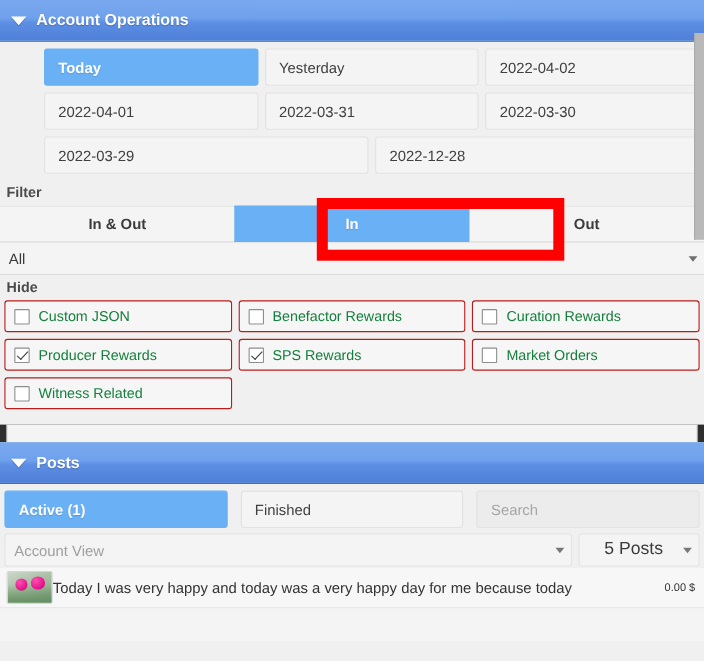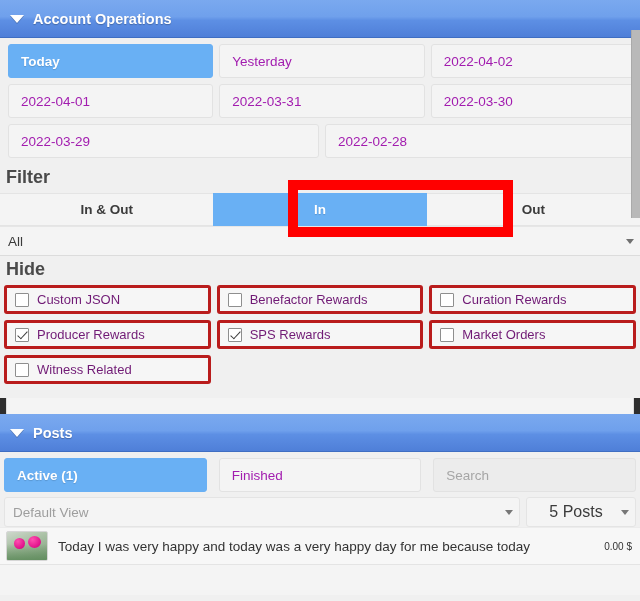--- a/index.html
+++ b/index.html
@@ -43,41 +43,41 @@
   
   .tile {
     background: #f4f4f4;
     border: 1px solid #e2e2e2;
     border-radius: 3px;
     height: 34px;
     display: flex;
     align-items: center;
     padding: 0 12px;
     font-size: 13.5px;
-    color: #a21caf;
+    color: #404040;
     white-space: nowrap;
     overflow: hidden;
   }
   .tile.selected {
     background: #69b0f4;
     border-color: #69b0f4;
     color: #ffffff;
     font-weight: bold;
     text-shadow: 0 1px 1px rgba(0,0,0,.15);
   }
 
   
-  .date-area { padding: 6px 4px 0 8px; background: #f0f0f0; }
+  .date-area { padding: 6px 4px 0 8px; background: #f0f0f0; margin-left: 32px; }
   .date-row { display: flex; gap: 6px; margin-bottom: 6px; }
   .date-row .tile { flex: 1 1 0; min-width: 0; }
   .date-row.two .tile { flex: 1 1 0; }
 
   
   .section-label {
-    font-size: 18px;
+    font-size: 13px;
     font-weight: bold;
     color: #4a4a4a;
     padding: 3px 6px 5px 6px;
   }
   .seg-row { display: flex; width: 100%; background: #f4f4f4; }
   .seg {
     flex: 1 1 0;
     height: 33px;
     display: flex;
     align-items: center;
@@ -117,28 +117,28 @@
     border-left: 4px solid transparent;
     border-right: 4px solid transparent;
     border-top: 5px solid #707070;
   }
 
   
   .hide-area { padding: 0 4px 8px 4px; background: #f0f0f0; }
   .cb-row { display: flex; gap: 6px; margin-bottom: 6px; }
   .cb-tile {
     background: #f6f6f6;
-    border: 3px solid #b91c1c;
+    border: 1px solid #b91c1c;
     border-radius: 3px;
     height: 29px;
     display: flex;
     align-items: center;
     padding: 0 8px;
     font-size: 13px;
-    color: #701a75;
+    color: #15803d;
     flex: 1 1 0;
     min-width: 0;
     white-space: nowrap;
     overflow: hidden;
   }
   .cb-tile.ghost { visibility: hidden; }
   .cbx {
     width: 14px; height: 14px;
     border: 1px solid #8e8e8e;
     background: #ffffff;
@@ -247,21 +247,20 @@
   .thumb .b2 { width: 13px; height: 12px; left: 21px; top: 4px; }
   .thumb .leaf {
     position: absolute;
     bottom: 0; left: 0; right: 0; height: 16px;
     background: linear-gradient(to bottom, rgba(120,160,115,.0), rgba(95,140,92,.85));
   }
   .post-title {
     flex: 1 1 auto;
     font-size: 13.5px;
     color: #333333;
-    margin-left: 10px;
     white-space: nowrap;
     overflow: hidden;
   }
   .post-value {
     flex: none;
     font-size: 10px;
     color: #333333;
     padding-right: 4px;
     white-space: nowrap;
   }
@@ -302,21 +301,21 @@
       <div class="tile">Yesterday</div>
       <div class="tile">2022-04-02</div>
     </div>
     <div class="date-row">
       <div class="tile">2022-04-01</div>
       <div class="tile">2022-03-31</div>
       <div class="tile">2022-03-30</div>
     </div>
     <div class="date-row two">
       <div class="tile">2022-03-29</div>
-      <div class="tile">2022-02-28</div>
+      <div class="tile">2022-12-28</div>
     </div>
   </div>
 
   <div class="section-label">Filter</div>
 
   <div class="seg-row">
     <div class="seg">In &amp; Out</div>
     <div class="seg selected">In</div>
     <div class="seg">Out</div>
   </div>
@@ -377,21 +376,21 @@
   </div>
 
   <div class="posts-tabs">
     <div class="tile selected">Active (1)</div>
     <div class="tile">Finished</div>
     <div class="search-field" placeholder="Search">Search</div>
   </div>
 
   <div class="view-row">
     <div class="view-select">
-      <span>Default View</span>
+      <span>Account View</span>
       <span class="mini-arrow"></span>
     </div>
     <div class="count-select">
       <span>5 Posts</span>
       <span class="mini-arrow"></span>
     </div>
   </div>
 
   <div class="post-row">
     <div class="thumb">

